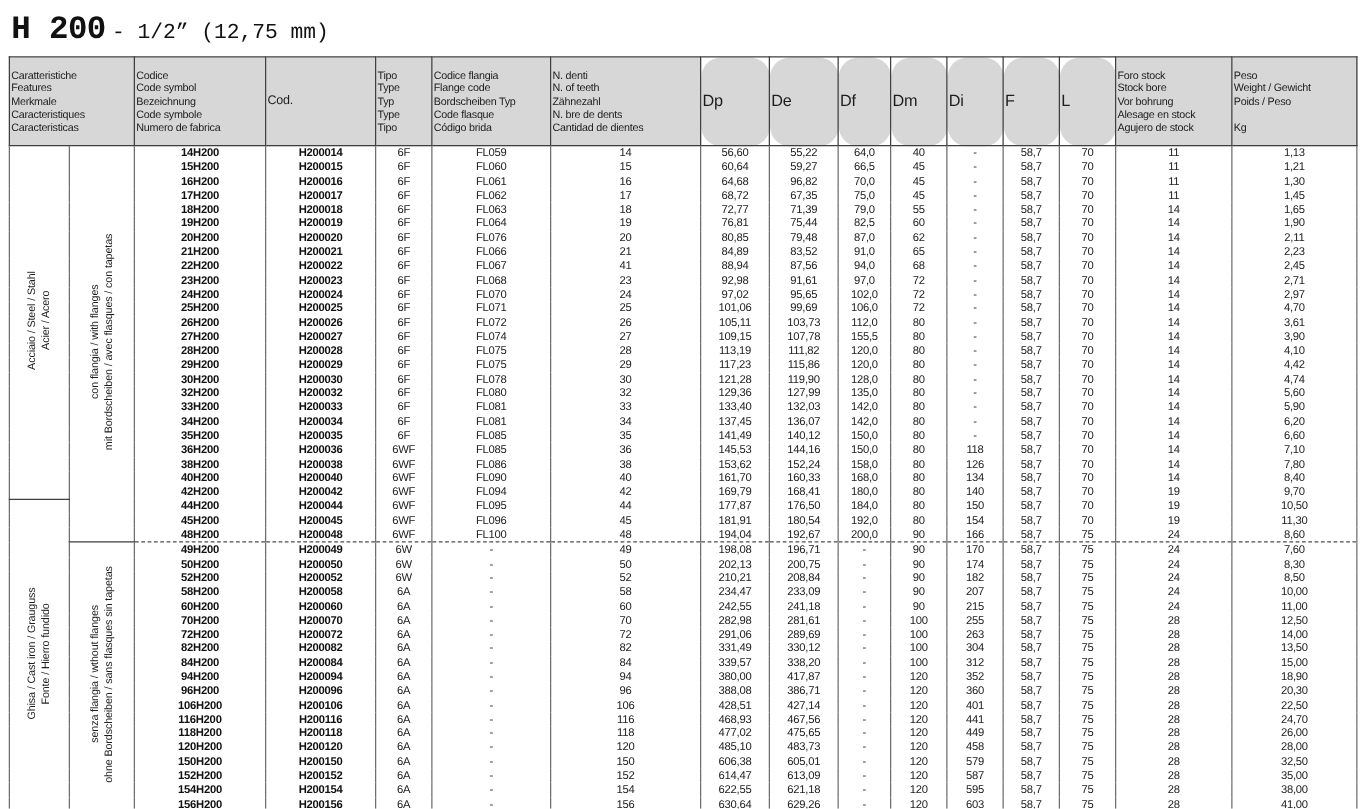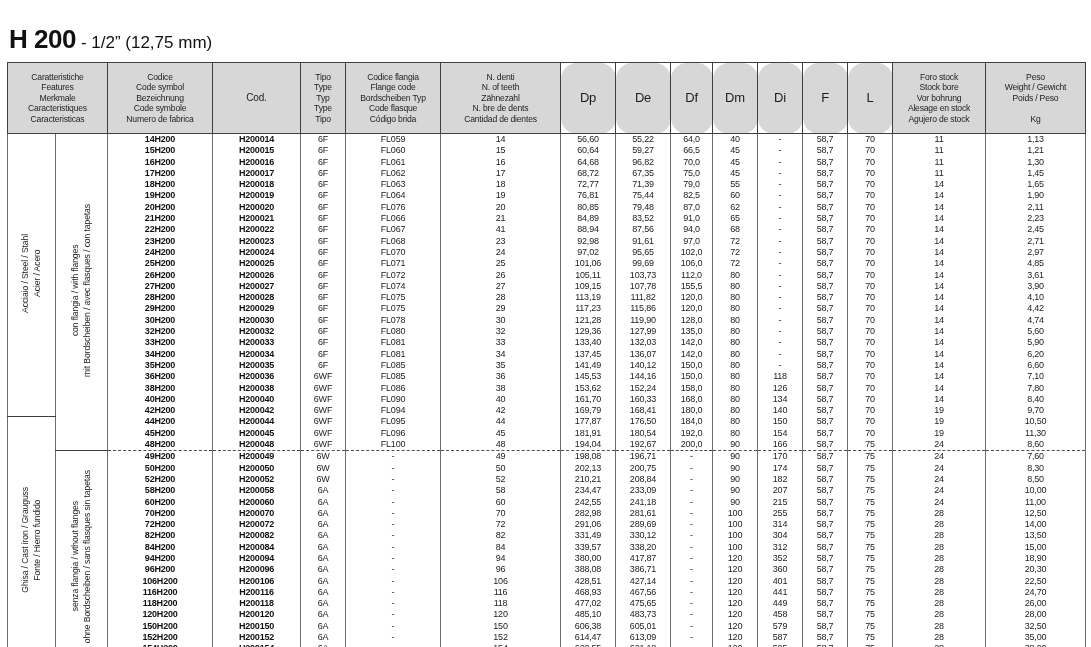--- a/index.html
+++ b/index.html
@@ -2,32 +2,32 @@
 <html><head>
 <meta charset="utf-8">
 <style>
   html,body{margin:0;padding:0;background:#ffffff;}
   .page{
     width:1091px;height:647px;box-sizing:border-box;
     padding:6px 6px 4px 7px;
     font-family:"Liberation Sans", sans-serif;color:#1d1d1d;
     overflow:hidden;background:#ffffff;
   }
-  .title-row{margin:18px 0 7px 2px;white-space:nowrap;}
+  .title-row{margin:2px 0 7px 2px;white-space:nowrap;font-family:Liberation Mono, monospace;}
   .title-main{font-size:26px;font-weight:bold;letter-spacing:-0.5px;color:#111;}
   .title-sub{font-size:17px;font-weight:normal;margin-left:5px;color:#111;}
   table.spec{
     border-collapse:collapse;table-layout:fixed;width:1078px;
     border:1px solid #3f3f3f;
   }
   thead th{
     background:#d7d7d7;
     border:1px solid #3f3f3f;
     font-weight:normal;font-size:8.6px;line-height:10.6px;
-    text-align:center;vertical-align:middle;padding:2px 1px;height:66px;
+    text-align:left;vertical-align:middle;padding:2px 1px;height:66px;
     letter-spacing:-0.2px;color:#1d1d1d;
   }
   thead th div{min-height:10.6px;}
   thead th.big{font-size:13px;border-radius:16px;}
   thead th.med{font-size:10px;}
   tbody td{
     border-left:1px solid #6e6e6e;border-right:1px solid #6e6e6e;
     font-size:9px;line-height:11.3px;text-align:center;vertical-align:middle;
     padding:0;white-space:nowrap;letter-spacing:-0.2px;color:#222;
   }
@@ -333,21 +333,21 @@
           <td>FL071</td>
           <td>25</td>
           <td>101,06</td>
           <td>99,69</td>
           <td>106,0</td>
           <td>72</td>
           <td>-</td>
           <td>58,7</td>
           <td>70</td>
           <td>14</td>
-          <td>4,85</td>
+          <td>4,70</td>
         </tr>
         <tr>
           <td class="bold">26H200</td>
           <td class="bold">H200026</td>
           <td>6F</td>
           <td>FL072</td>
           <td>26</td>
           <td>105,11</td>
           <td>103,73</td>
           <td>112,0</td>
@@ -699,21 +699,21 @@
         <tr>
           <td class="bold">72H200</td>
           <td class="bold">H200072</td>
           <td>6A</td>
           <td>-</td>
           <td>72</td>
           <td>291,06</td>
           <td>289,69</td>
           <td>-</td>
           <td>100</td>
-          <td>314</td>
+          <td>263</td>
           <td>58,7</td>
           <td>75</td>
           <td>28</td>
           <td>14,00</td>
         </tr>
         <tr>
           <td class="bold">82H200</td>
           <td class="bold">H200082</td>
           <td>6A</td>
           <td>-</td>

